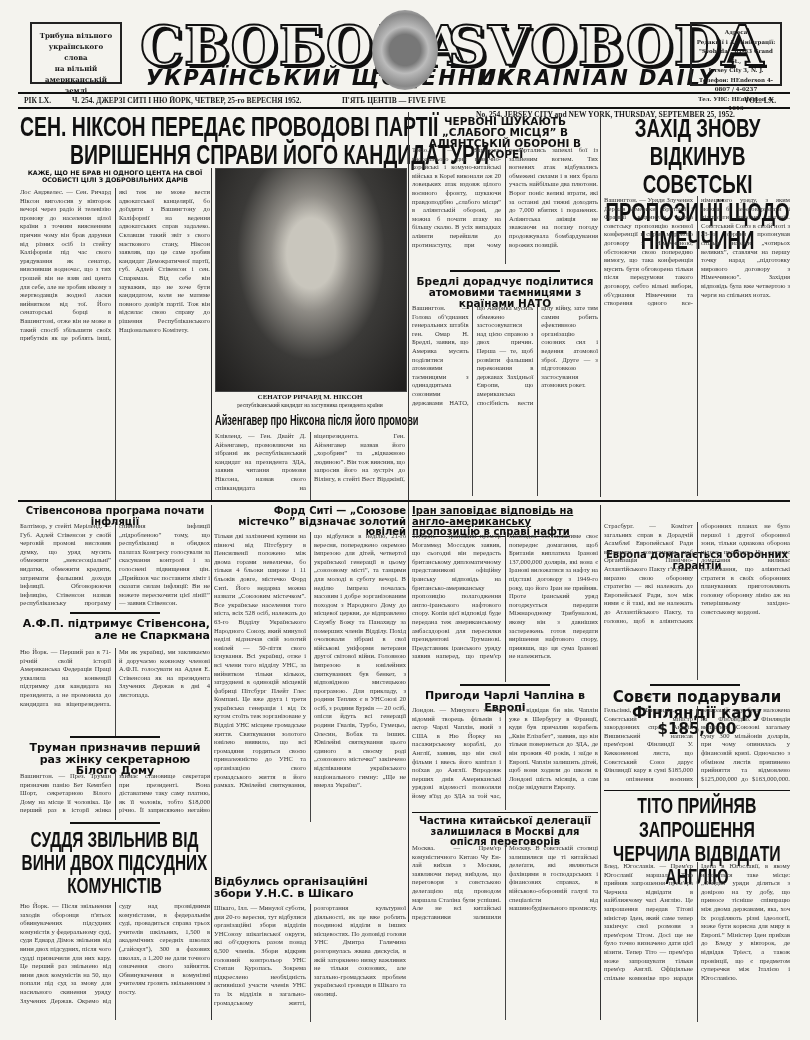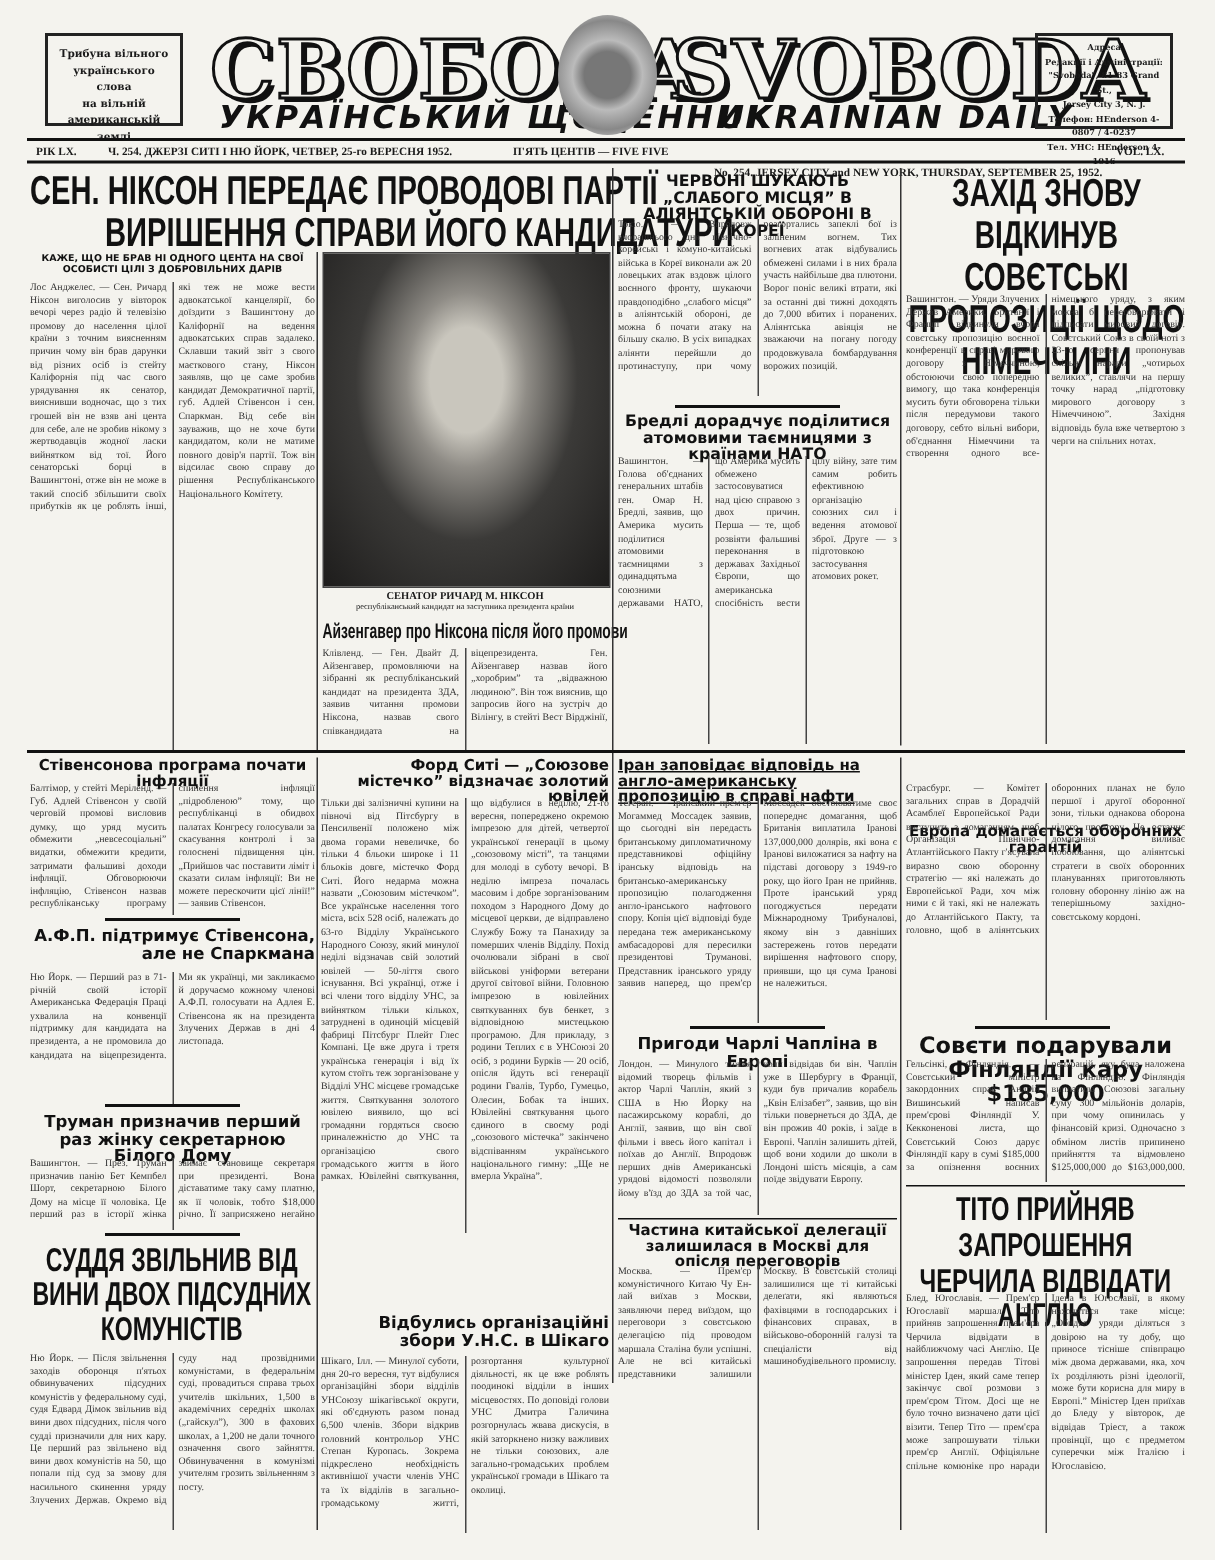--- a/index.html
+++ b/index.html
@@ -93,21 +93,21 @@
 <div class="abs rule" style="left:70px;top:822px;width:90px;height:2px;"></div>
 
 <div class="abs h1" style="left:20px;top:828px;width:270px;font-size:22px;text-align:center;transform:scaleX(0.7);line-height:1.05;">СУДДЯ ЗВІЛЬНИВ ВІД ВИНИ ДВОХ ПІДСУДНИХ КОМУНІСТІВ</div>
 <div class="abs body col2" style="left:20px;top:902px;width:190px;height:118px;">Ню Йорк. — Після звільнення заходів оборонця п'ятьох обвинувачених підсудних комуністів у федеральному суді, судя Едвард Дімок звільнив від вини двох підсудних, після чого судді призначили для них кару. Це перший раз звільнено від вини двох комуністів на 50, що попали під суд за змову для насильного скинення уряду Злучених Держав. Окремо від суду над прозвідними комуністами, в федеральнім суді, провадиться справа трьох учителів шкільних, 1,500 в академічних середніх школах („гайскул”), 300 в фахових школах, а 1,200 не дали точного означення свого зайняття. Обвинувачення в комунізмі учителям грозить звільненням з посту.</div>
 
 <div class="abs vrule" style="left:211px;top:505px;height:515px;"></div>
 
 <div class="abs cond" style="left:214px;top:506px;width:192px;font-size:10px;text-align:right;">Форд Ситі — „Союзове містечко” відзначає золотий ювілей</div>
 <div class="abs body col2" style="left:214px;top:532px;width:192px;height:290px;">Тільки дві залізничні купини на півночі від Пітсбургу в Пенсилвенії положено між двома горами невеличке, бо тільки 4 бльоки широке і 11 бльоків довге, містечко Форд Ситі. Його недарма можна назвати „Союзовим містечком”. Все українське населення того міста, всіх 528 осіб, належать до 63-го Відділу Українського Народного Союзу, який минулої неділі відзначав свій золотий ювілей — 50-ліття свого існування. Всі українці, отже і всі члени того відділу УНС, за вийнятком тільки кількох, затруднені в одиноцій місцевій фабриці Пітсбург Плейт Глес Компані. Це вже друга і третя українська генерація і від їх кутом стоїть теж зорганізоване у Відділі УНС місцеве громадське життя. Святкування золотого ювілею виявило, що всі громадяни гордяться своєю приналежністю до УНС та організацією свого громадського життя в його рамках. Ювілейні святкування, що відбулися в неділю, 21-го вересня, попереджено окремою імпрезою для дітей, четвертої української генерації в цьому „союзовому місті”, та танцями для молоді в суботу вечорі. В неділю імпреза почалась масовим і добре зорганізованим походом з Народного Дому до місцевої церкви, де відправлено Службу Божу та Панахиду за померших членів Відділу. Похід очолювали зібрані в свої військові уніформи ветерани другої світової війни. Головною імпрезою в ювілейних святкуваннях був бенкет, з відповідною мистецькою програмою. Для прикладу, з родини Теплих є в УНСоюзі 20 осіб, з родини Бурків — 20 осіб, опісля йдуть всі генерації родини Гвалів, Турбо, Гумецьо, Олесин, Бобак та інших. Ювілейні святкування цього єдиного в своєму роді „союзового містечка” закінчено відспіванням українського національного гимну: „Ще не вмерла Україна”.</div>
 
-<div class="abs cond" style="left:214px;top:876px;width:192px;font-size:11px;text-align:right;">Відбулись організаційні збори У.Н.С. в Шікаго</div>
+<div class="abs cond" style="left:214px;top:876px;width:192px;font-size:11px;text-align:left;">Відбулись організаційні збори У.Н.С. в Шікаго</div>
 <div class="abs body col2" style="left:214px;top:904px;width:192px;height:118px;">Шікаго, Ілл. — Минулої суботи, дня 20-го вересня, тут відбулися організаційні збори відділів УНСоюзу шікагівської округи, які об'єднують разом понад 6,500 членів. Збори відкрив головний контрольор УНС Степан Куропась. Зокрема підкреслено необхідність активнішої участи членів УНС та їх відділів в загально-громадському житті, розгортання культурної діяльності, як це вже роблять поодинокі відділи в інших місцевостях. По доповіді голови УНС Дмитра Галичина розгорнулась жвава дискусія, в якій заторкнено низку важливих не тільки союзових, але загально-громадських проблем української громади в Шікаго та околиці.</div>
 
 <div class="abs cond" style="left:412px;top:506px;width:186px;font-size:10px;text-align:left;text-decoration:underline;">Іран заповідає відповідь на англо-американську пропозицію в справі нафти</div>
 <div class="abs body col2" style="left:412px;top:532px;width:186px;height:150px;">Тегеран. — Іранський прем'єр Могаммед Моссадек заявив, що сьогодні він передасть британському дипломатичному представникові офіційну іранську відповідь на британсько-американську пропозицію полагодження англо-іранського нафтового спору. Копія цієї відповіді буде передана теж американському амбасадорові для пересилки президентові Труманові. Представник іранського уряду заявив наперед, що прем'єр Моссадек обстоюватиме своє попереднє домагання, щоб Британія виплатила Іранові 137,000,000 долярів, які вона є Іранові виложатися за нафту на підставі договору з 1949-го року, що його Іран не прийняв. Проте іранський уряд погоджується передати Міжнародному Трибуналові, якому він з давніших застережень готов передати вирішення нафтового спору, приявши, що ця сума Іранові не належиться.</div>
 <div class="abs rule" style="left:460px;top:684px;width:90px;height:2px;"></div>
 
 <div class="abs cond" style="left:412px;top:690px;width:186px;font-size:11px;text-align:center;">Пригоди Чарлі Чапліна в Европі</div>
 <div class="abs body col2" style="left:412px;top:706px;width:186px;height:104px;">Лондон. — Минулого тижня відомий творець фільмів і актор Чарлі Чаплін, який з США в Ню Йорку на пасажирському кораблі, до Англії, заявив, що він свої фільми і ввесь його капітал і поїхав до Англії. Впродовж перших днів Американські урядові відомості позволяли йому в'їзд до ЗДА за той час, коли відвідав би він. Чаплін уже в Шербургу в Франції, куди був причалив корабель „Квін Елізабет”, заявив, що він тільки повернеться до ЗДА, де він прожив 40 років, і заїде в Европі. Чаплін залишить дітей, щоб вони ходили до школи в Лондоні шість місяців, а сам поїде звідувати Европу.</div>
 <div class="abs rule" style="left:412px;top:812px;width:186px;height:1px;"></div>
 

